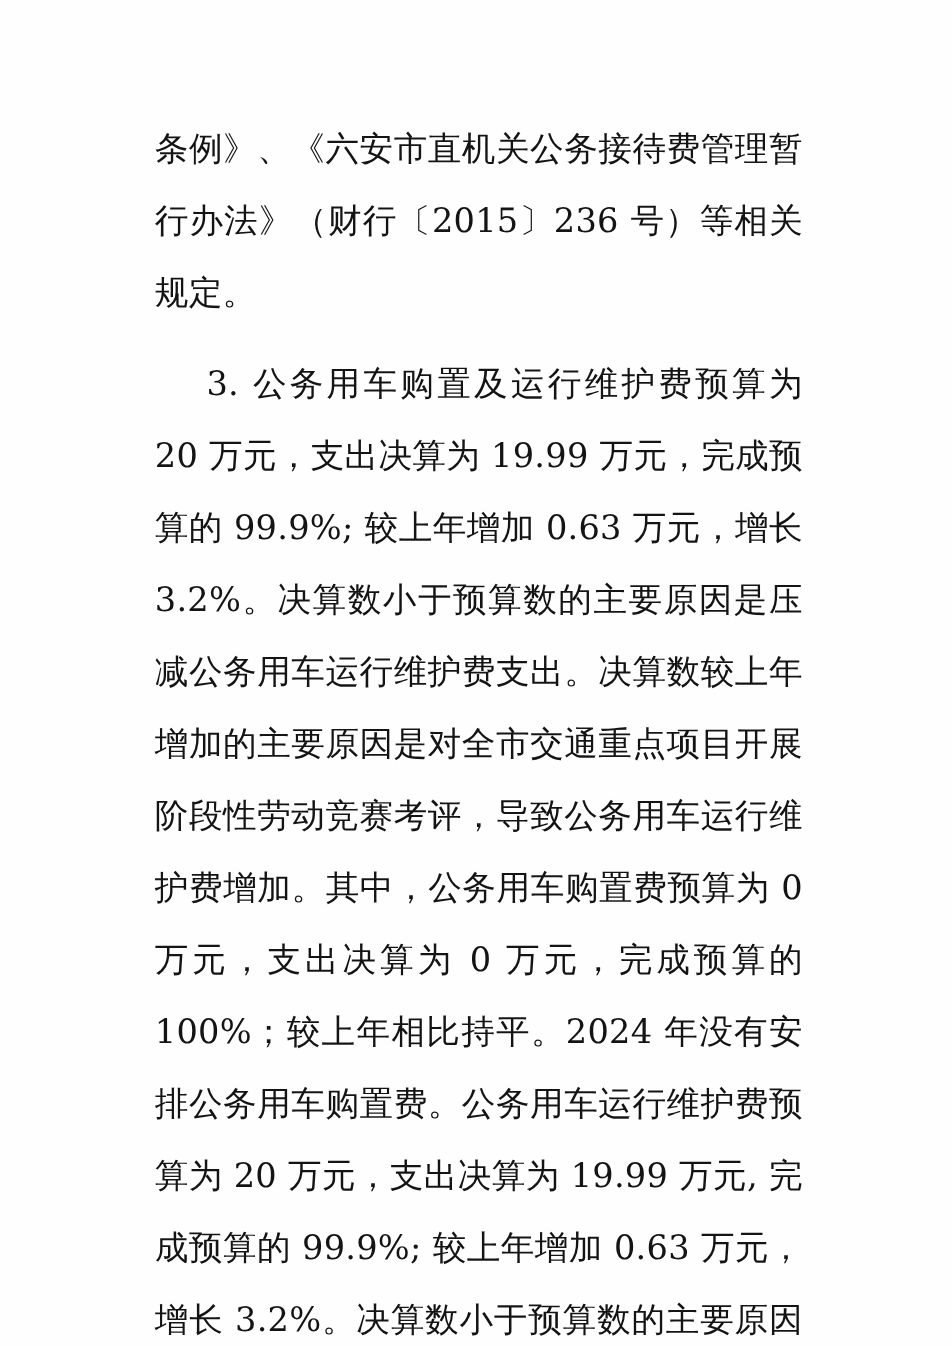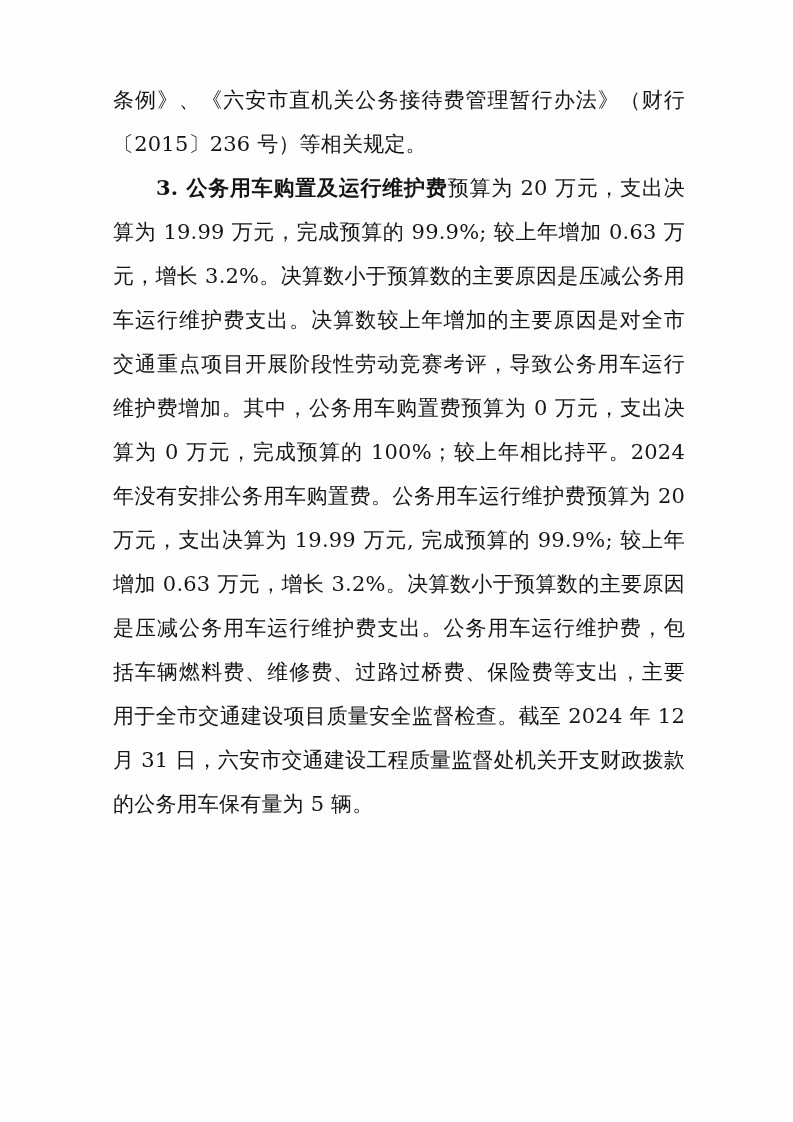--- a/index.html
+++ b/index.html
@@ -23,36 +23,36 @@
     height: 1122px;
     background: #fefefe;
   }
   .content {
     position: absolute;
     left: 113px;
     top: 78px;
     width: 572px;
   }
   .para {
-    font-size: 21px;
-    line-height: 44px;
+    font-size: 28px;
+    line-height: 60px;
     text-align: justify;
     text-justify: inter-ideograph;
     letter-spacing: 0.2px;
-    margin: 0;
+    margin: 16px;
     color: #141414;
   }
   .para.continued {
     text-indent: 0;
   }
   .para.indented {
     text-indent: 43px;
   }
   .bold-lead {
-    font-weight: bold;
+    font-weight: normal;
   }
 </style>
 </head>
 <body>
 
 <div class="page">
   <div class="content">
 
     <p class="para continued">
       <span>条例》、《六安市直机关公务接待费管理暂行办法》（财行〔2015〕236 号）等相关规定。</span>

